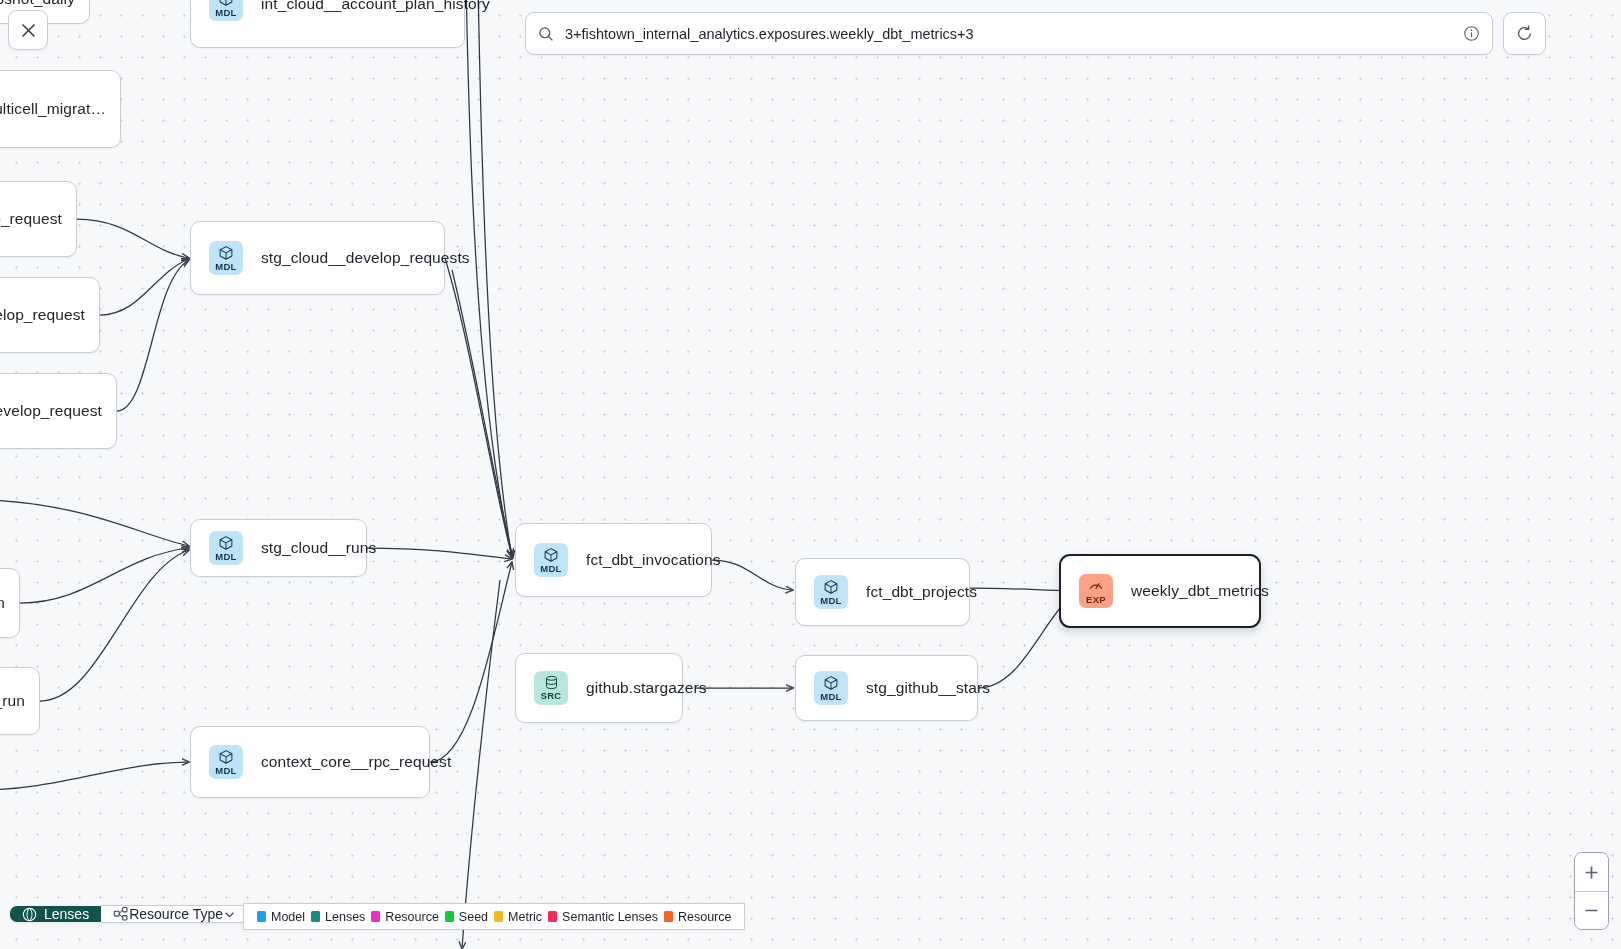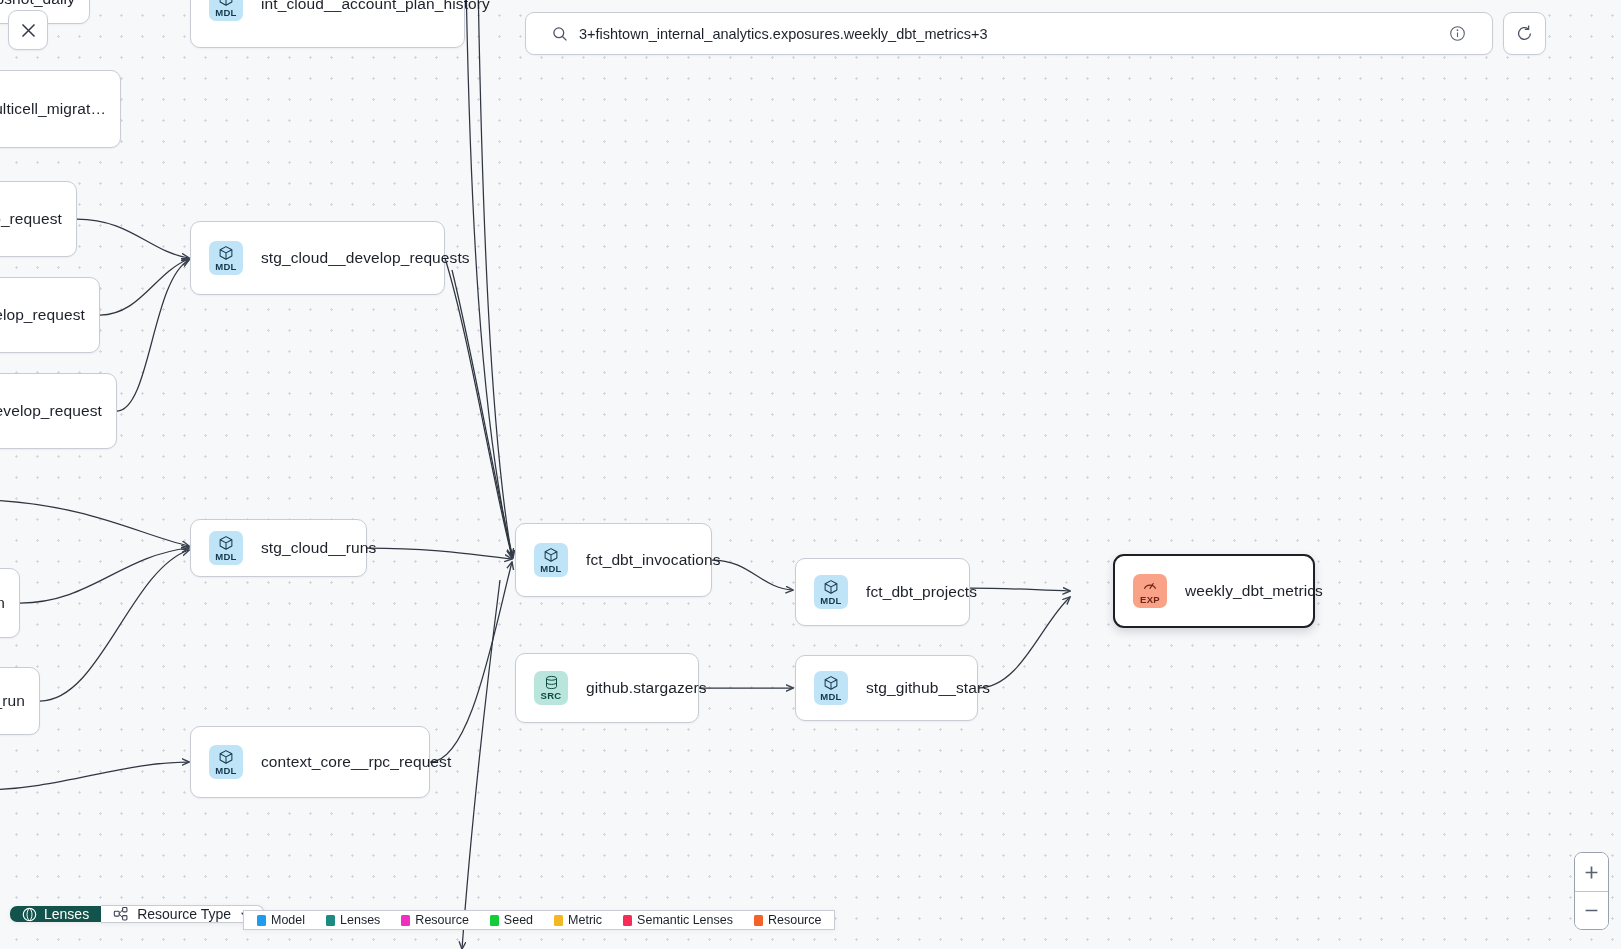--- a/index.html
+++ b/index.html
@@ -87,21 +87,21 @@
     font-size: 14.5px; color: #1c2129;
     z-index: 30;
     box-shadow: 0 1px 2px rgba(16,24,40,0.05);
     cursor: pointer;
     white-space: nowrap;
   }
   .searchbar {
     position: absolute; left: 525px; top: 12px;
     width: 968px; height: 43px;
     background: #fff; border: 1px solid #c8ccd4; border-radius: 9px;
-    display: flex; align-items: center; padding: 0 26px;
+    display: flex; align-items: center; padding: 0 12px;
     z-index: 30;
     box-shadow: 0 1px 2px rgba(16,24,40,0.04);
   }
   .search-input {
     flex: 1;
     border: 0; outline: 0;
     font-family: "Liberation Sans", sans-serif;
     font-size: 14.5px;
     color: #1c2129;
     background: transparent;
@@ -132,30 +132,30 @@
     padding: 0 12px;
     border-radius: 7px 0 0 7px;
     font-size: 14px;
     cursor: pointer;
   }
   .restype-btn {
     background: #ffffff;
     border: 1px solid #c8ccd4;
     border-left: none;
     border-radius: 0 7px 7px 0;
-    display: flex; align-items: center; gap: 8px;
+    display: flex; align-items: center; 
     padding: 0 11px 0 12px;
     font-size: 14px; color: #1c2129;
     cursor: pointer;
   }
   .legend {
     position: absolute; left: 243px; bottom: 19px;
-    height: 20px;
+    height: 27px;
     background: #fff; border: 1px solid #c8ccd4; border-radius: 0;
-    display: flex; align-items: center; gap: 21px;
+    display: flex; align-items: center; gap: 6px;
     padding: 0 13px;
     z-index: 30;
     filter: drop-shadow(0 1px 2px rgba(16,24,40,0.05));
   }
   .legend-item { display: flex; align-items: center; gap: 5px; font-size: 12.5px; color: #1c2129; white-space: nowrap; }
   .legend-swatch { width: 9px; height: 11px; border-radius: 1.5px; flex: 0 0 auto; }
 
   .zoom-ctl {
     position: absolute; right: 12px; bottom: 19px;
     width: 35px;
@@ -292,21 +292,21 @@
           <span>
             <svg width="16" height="16" viewBox="0 0 18 18">
               <path d="M9,1.8 L15.6,5.3 L15.6,12.4 L9,16 L2.4,12.4 L2.4,5.3 Z" fill="none" stroke="currentColor" stroke-width="1.15" stroke-linejoin="round"></path>
               <path d="M2.4,5.3 L9,8.9 L15.6,5.3 M9,8.9 L9,16" fill="none" stroke="currentColor" stroke-width="1.15" stroke-linejoin="round"></path>
             </svg>
           </span>
           <span class="badge-text">MDL</span>
         </div>
         <span class="node-label">fct_dbt_invocations</span>
       </div>
-      <div class="node" style="left: 515px; top: 653px; width: 184px; height: 70px;">
+      <div class="node" style="left: 515px; top: 653px; width: 168px; height: 70px;">
         <div class="badge src">
           <span>
             <svg width="15" height="15" viewBox="0 0 18 18">
               <ellipse cx="9" cy="4" rx="6" ry="2.3" fill="none" stroke="currentColor" stroke-width="1.2"></ellipse>
               <path d="M3,4 L3,14 C3,15.3 5.7,16.3 9,16.3 C12.3,16.3 15,15.3 15,14 L15,4" fill="none" stroke="currentColor" stroke-width="1.2"></path>
               <path d="M3,9 C3,10.3 5.7,11.3 9,11.3 C12.3,11.3 15,10.3 15,9" fill="none" stroke="currentColor" stroke-width="1.2"></path>
             </svg>
           </span>
           <span class="badge-text">SRC</span>
         </div>
@@ -329,21 +329,21 @@
           <span>
             <svg width="16" height="16" viewBox="0 0 18 18">
               <path d="M9,1.8 L15.6,5.3 L15.6,12.4 L9,16 L2.4,12.4 L2.4,5.3 Z" fill="none" stroke="currentColor" stroke-width="1.15" stroke-linejoin="round"></path>
               <path d="M2.4,5.3 L9,8.9 L15.6,5.3 M9,8.9 L9,16" fill="none" stroke="currentColor" stroke-width="1.15" stroke-linejoin="round"></path>
             </svg>
           </span>
           <span class="badge-text">MDL</span>
         </div>
         <span class="node-label">stg_github__stars</span>
       </div>
-      <div class="node selected" style="left: 1113px; top: 554px; width: 202px; height: 74px;">
+      <div class="node selected" style="left: 1059px; top: 554px; width: 202px; height: 74px;">
         <div class="badge exp">
           <span>
             <svg width="16" height="16" viewBox="0 0 18 18">
               <path d="M2.6,12.2 A7,7 0 0 1 15.4,12.2" fill="none" stroke="currentColor" stroke-width="1.25"></path>
               <path d="M9,11.6 L12.6,6.2" fill="none" stroke="currentColor" stroke-width="1.3" stroke-linecap="round"></path>
             </svg>
           </span>
           <span class="badge-text">EXP</span>
         </div>
         <span class="node-label">weekly_dbt_metrics</span>

